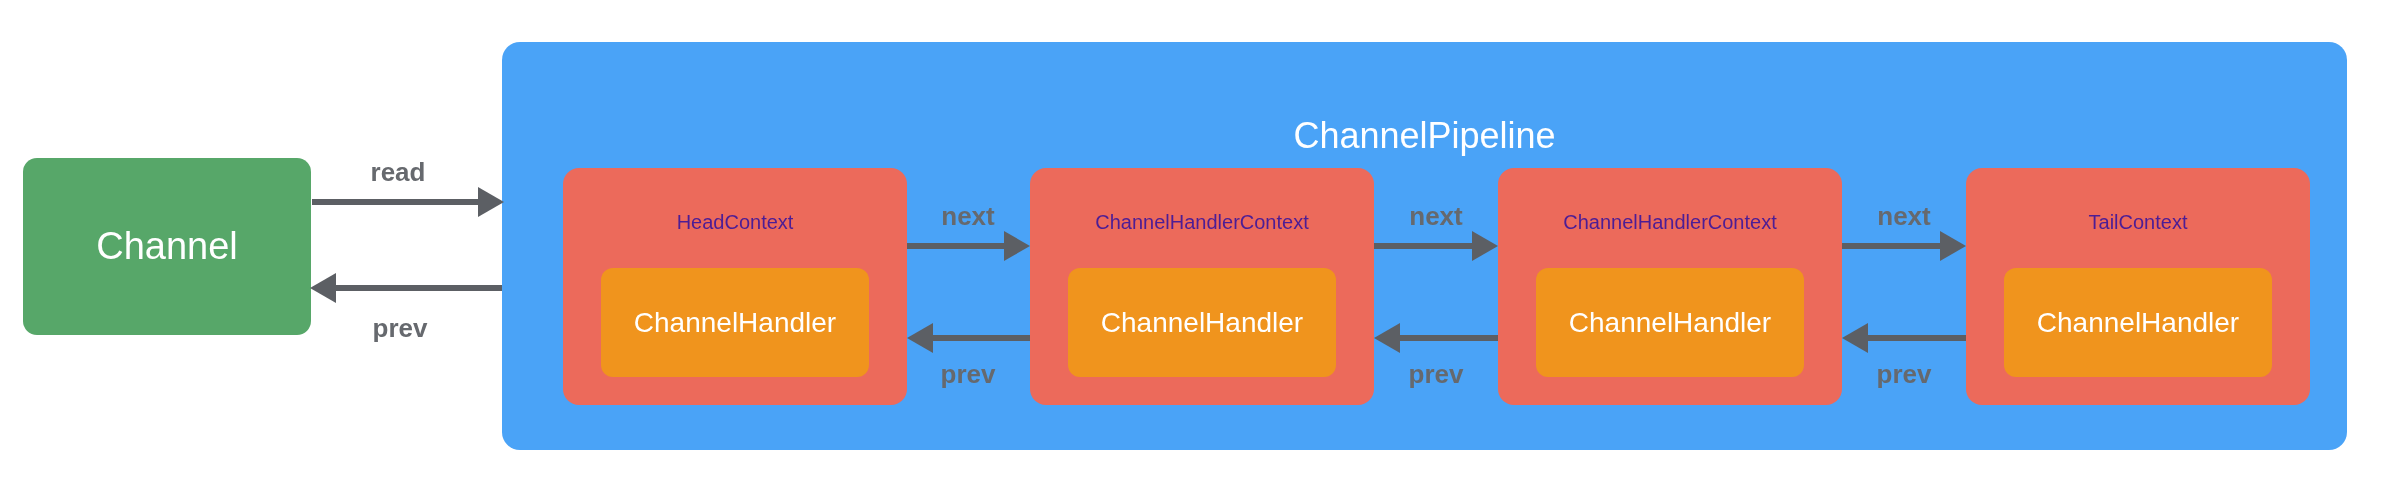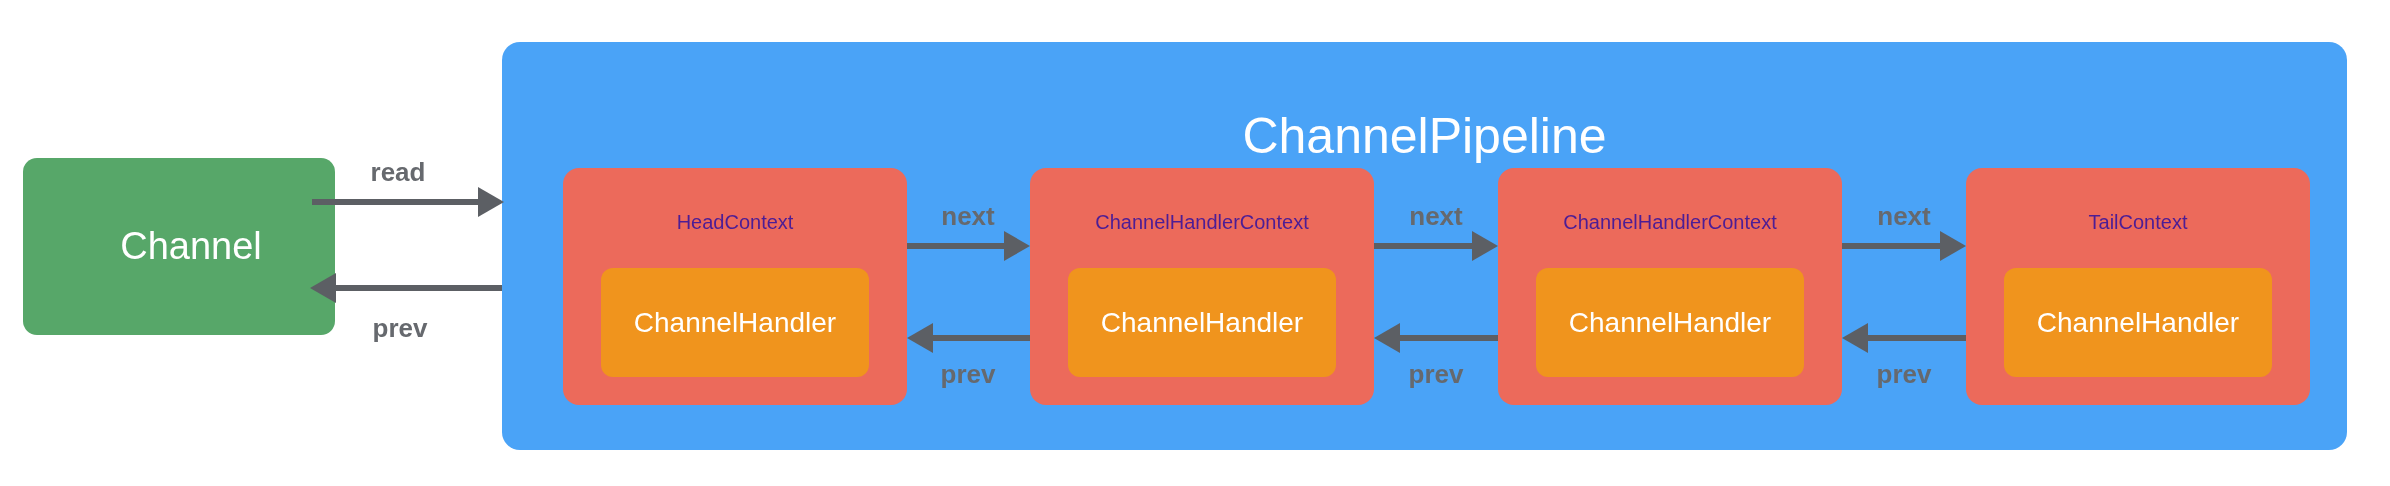--- a/index.html
+++ b/index.html
@@ -9,30 +9,30 @@
     background:var(--canvas-white,#fff);
     font-family:"Liberation Sans",sans-serif;
     overflow:hidden;
   }
   
   .channel-box{
     position:absolute;left:23px;top:158px;width:288px;height:177px;
     background:var(--channel-green,#57a769);
     border-radius:14px;
     display:flex;align-items:center;justify-content:center;
-    color:#fff;font-size:38px;padding-left:24px;
+    color:#fff;font-size:38px;
   }
   .pipeline-box{
     position:absolute;left:502px;top:42px;width:1845px;height:408px;
     background:var(--pipeline-blue,#4aa3f7);
     border-radius:18px;
   }
   .pipeline-title{
     position:absolute;left:0;right:0;top:72px;
-    text-align:center;color:#fff;font-size:50px;line-height:44px;
+    text-align:center;color:#fff;font-size:36px;line-height:44px;
   }
   .ctx-box{
     position:absolute;top:168px;width:344px;height:237px;
     background:var(--context-red,#ec6a5b);
     border-radius:16px;
   }
   .ctx-1{left:563px;} .ctx-2{left:1030px;} .ctx-3{left:1498px;} .ctx-4{left:1966px;}
   .ctx-title{
     position:absolute;left:0;right:0;top:36px;
     text-align:center;color:#4c1d95;font-size:20px;line-height:36px;font-weight:500;

